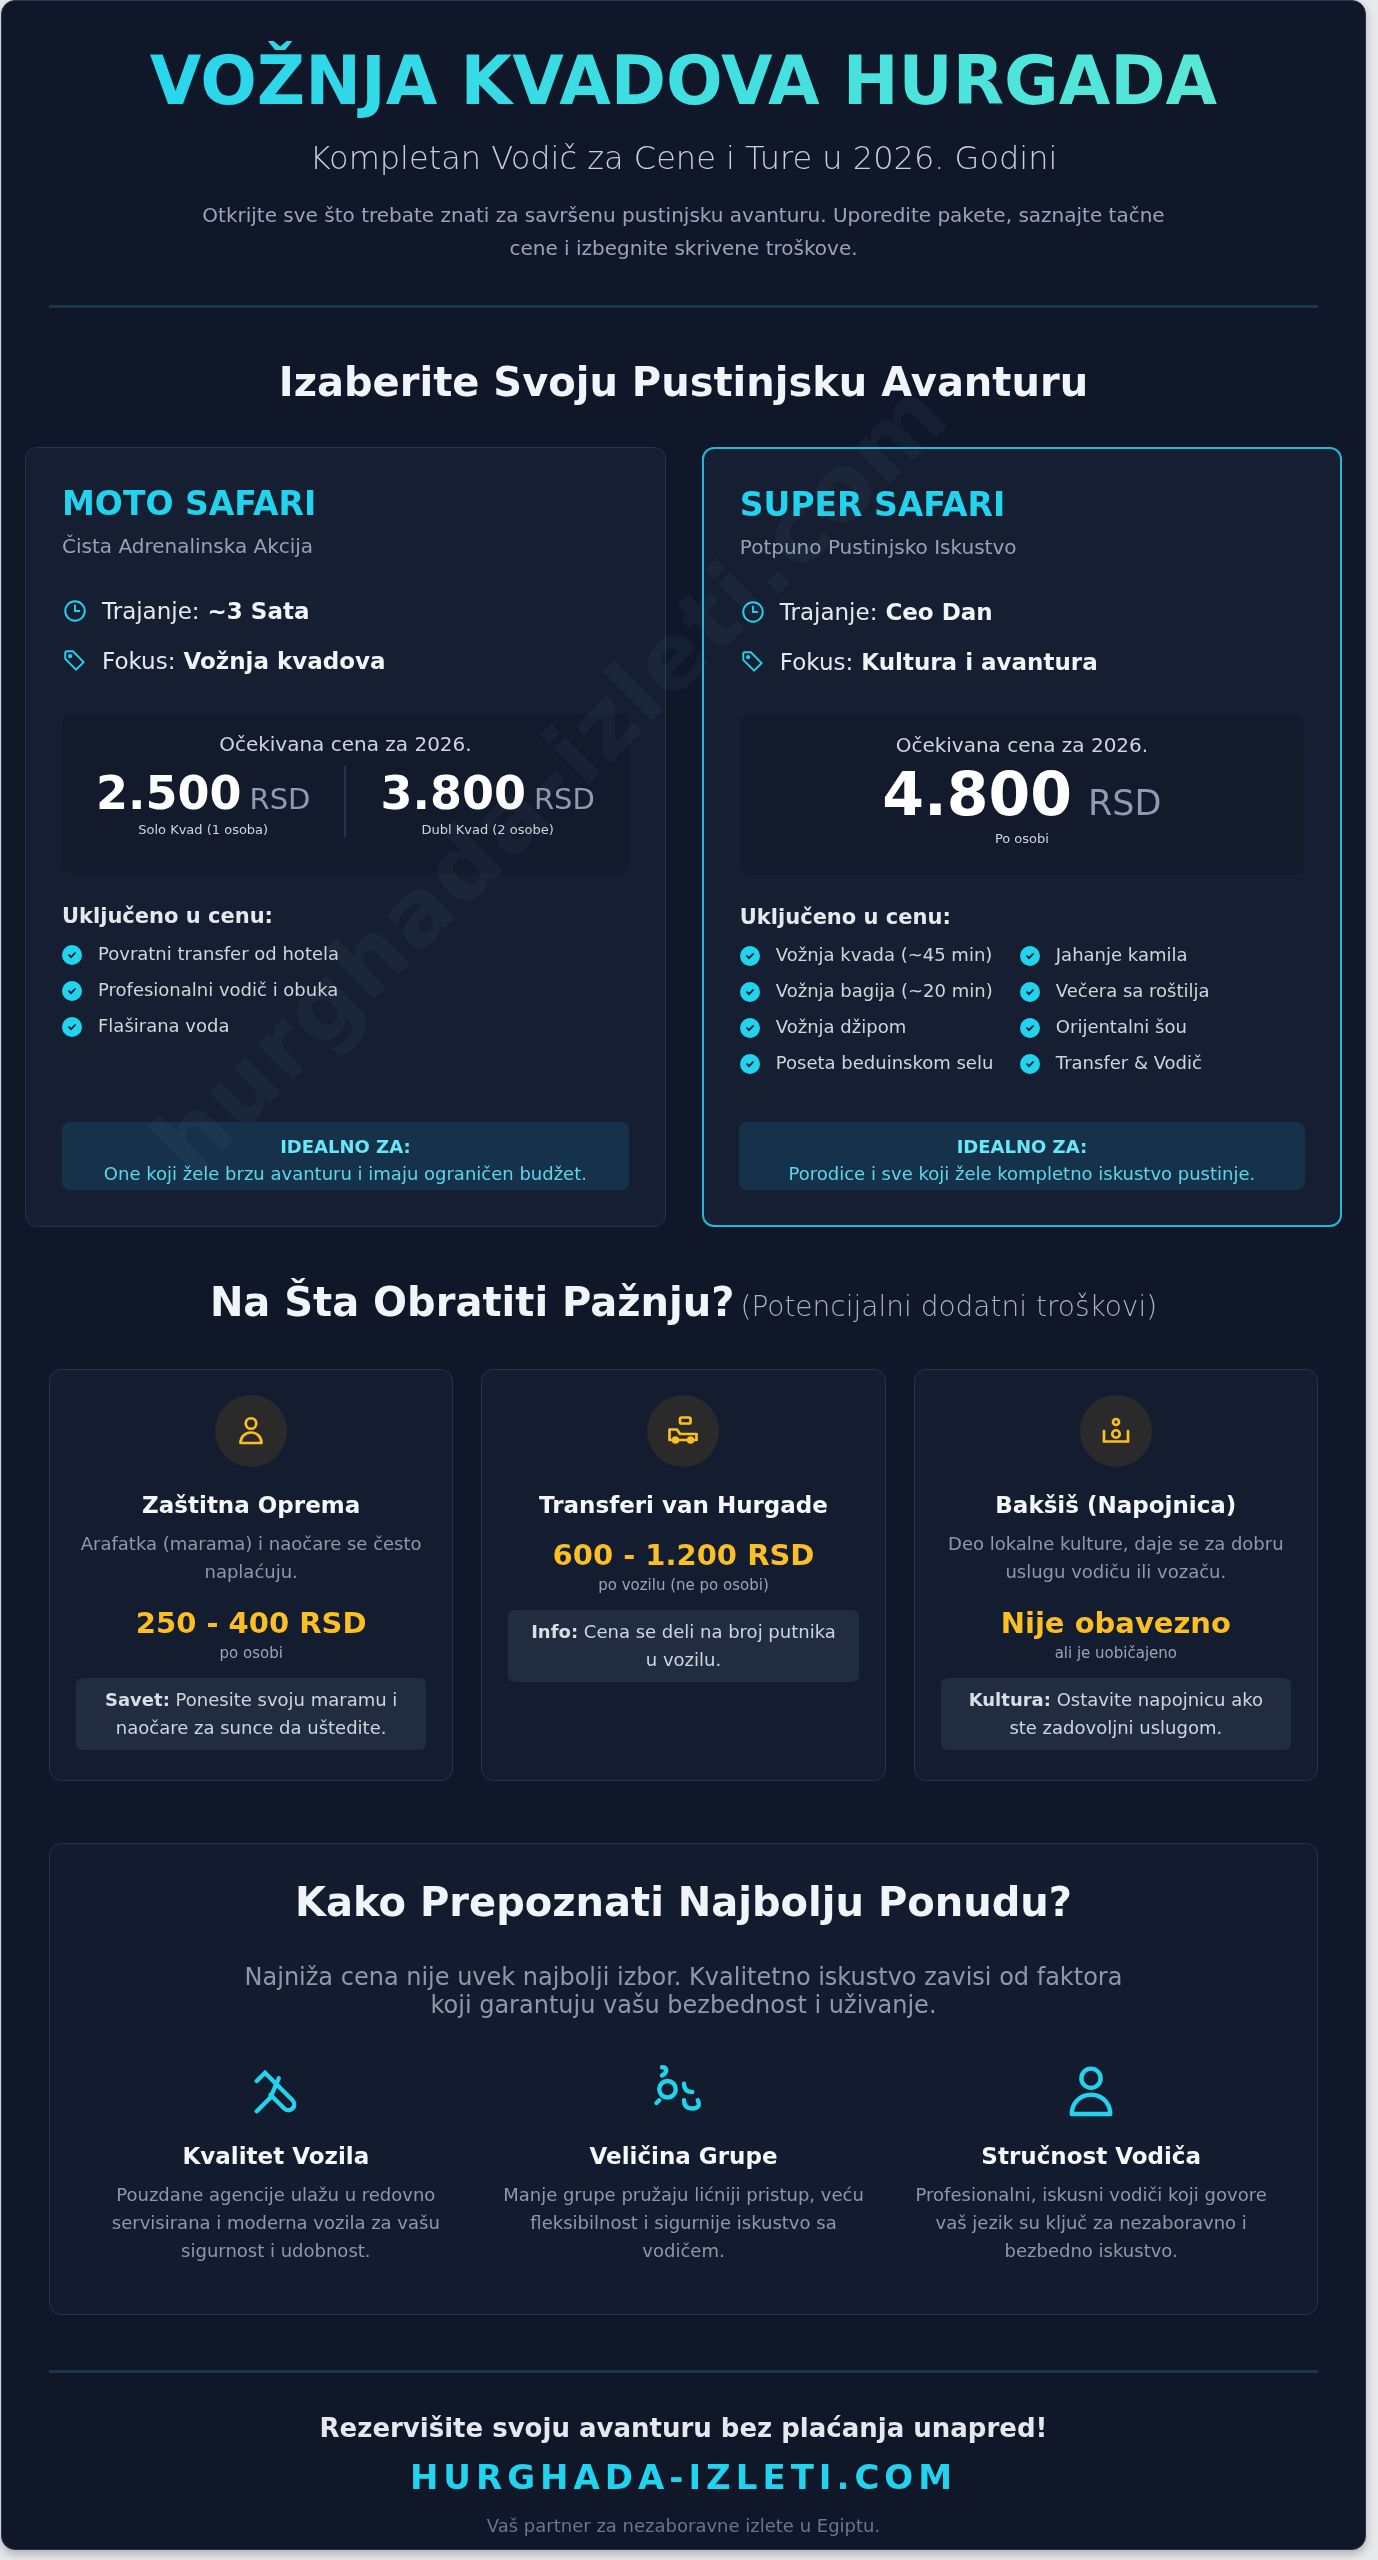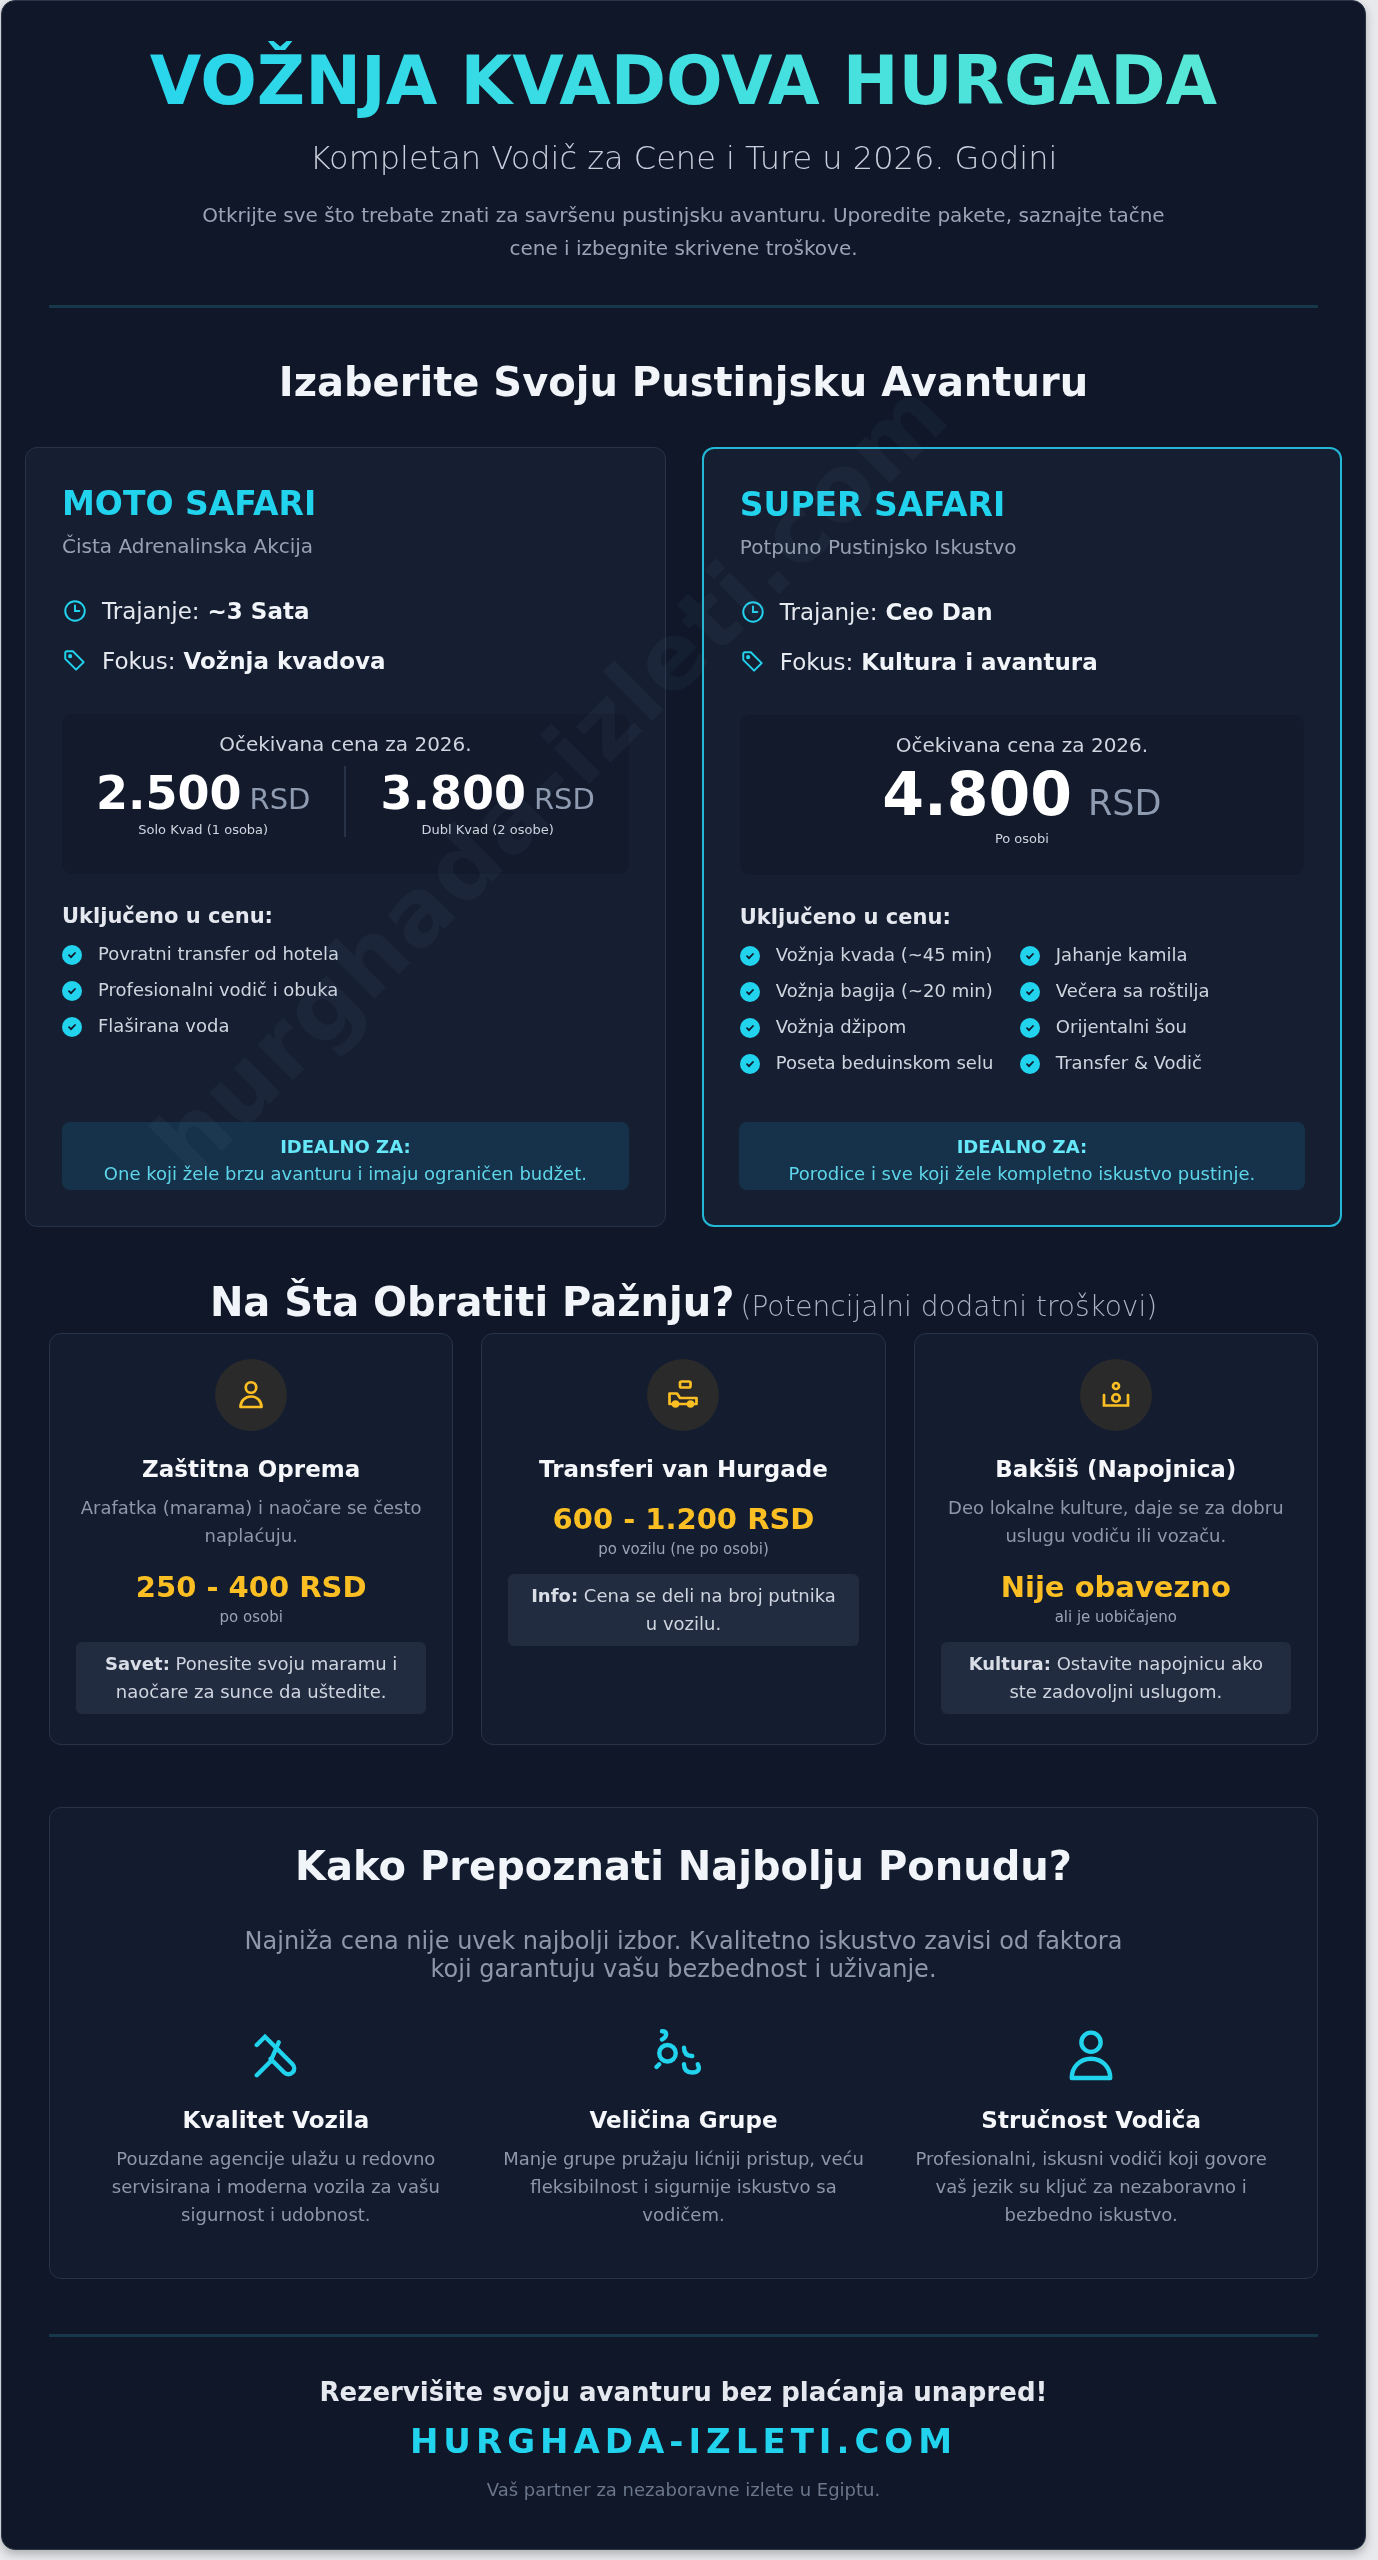--- a/index.html
+++ b/index.html
@@ -59,21 +59,21 @@
   .inc-item .chk { width: 20px; height: 20px; border-radius: 50%; background: #22d3ee; margin-right: 16px; flex: none; display:flex; align-items:center; justify-content:center; margin-top: 4px;}
   .ideal {
     position: absolute; left: 36px; right: 36px; bottom: 36px; height: 68px;
     background: #16324a; border-radius: 8px; text-align: center; padding-top: 14px;
   }
   .ideal .t { color: #67e8f9; font-weight: bold; font-size: 18px; }
   .ideal .d { color: #5ed6ea; font-size: 18px; margin-top: 6px; }
   .pkg.featured .ideal { left: 35px; right: 35px; bottom: 35px; }
   .attention h2 { margin-top: 52px; }
   .attention h2 .paren { font-weight: 300; font-size: 28px; color: #aab3c2; margin-left: 6px; }
-  .costs { display: flex; gap: 28px; padding: 8px 47px; }
+  .costs { display: flex; gap: 28px; padding: 8px 47px; margin-top: 36px; }
   .cost { flex: 1; height: 412px; border: 1px solid #283347; border-radius: 12px; background: #141d30; text-align: center; padding-top: 25px; }
   .cost .ic { width: 72px; height: 72px; border-radius: 50%; background: #2b2a2a; margin: 0 auto; display:flex; align-items:center; justify-content:center; }
   .cost .ic svg { width: 36px; height: 36px; }
   .cost h5 { color: #f5f7fa; font-size: 23px; font-weight: bold; margin-top: 25px; }
   .cost .d { color: #8e98ab; font-size: 18px; line-height: 28px; margin: 12px auto 0; width: 370px; }
   .cost .amt { color: #fbbf24; font-size: 29px; font-weight: bold; margin-top: 20px; }
   .cost .per { color: #9aa4b5; font-size: 15px; margin-top: 4px; }
   .cost .tip { background: #222c40; border-radius: 6px; margin: 16px 26px 0; height: 72px; color: #cfd5df; font-size: 18px; line-height: 28px; padding: 8px 16px 0; }
   .cost .tip b { font-weight: bold; color: #d8dde6; }
   .best { margin: 54px 47px 0; height: 472px; border: 1px solid #283347; border-radius: 12px; background: #131c2f; text-align: center; padding-top: 35px; }

